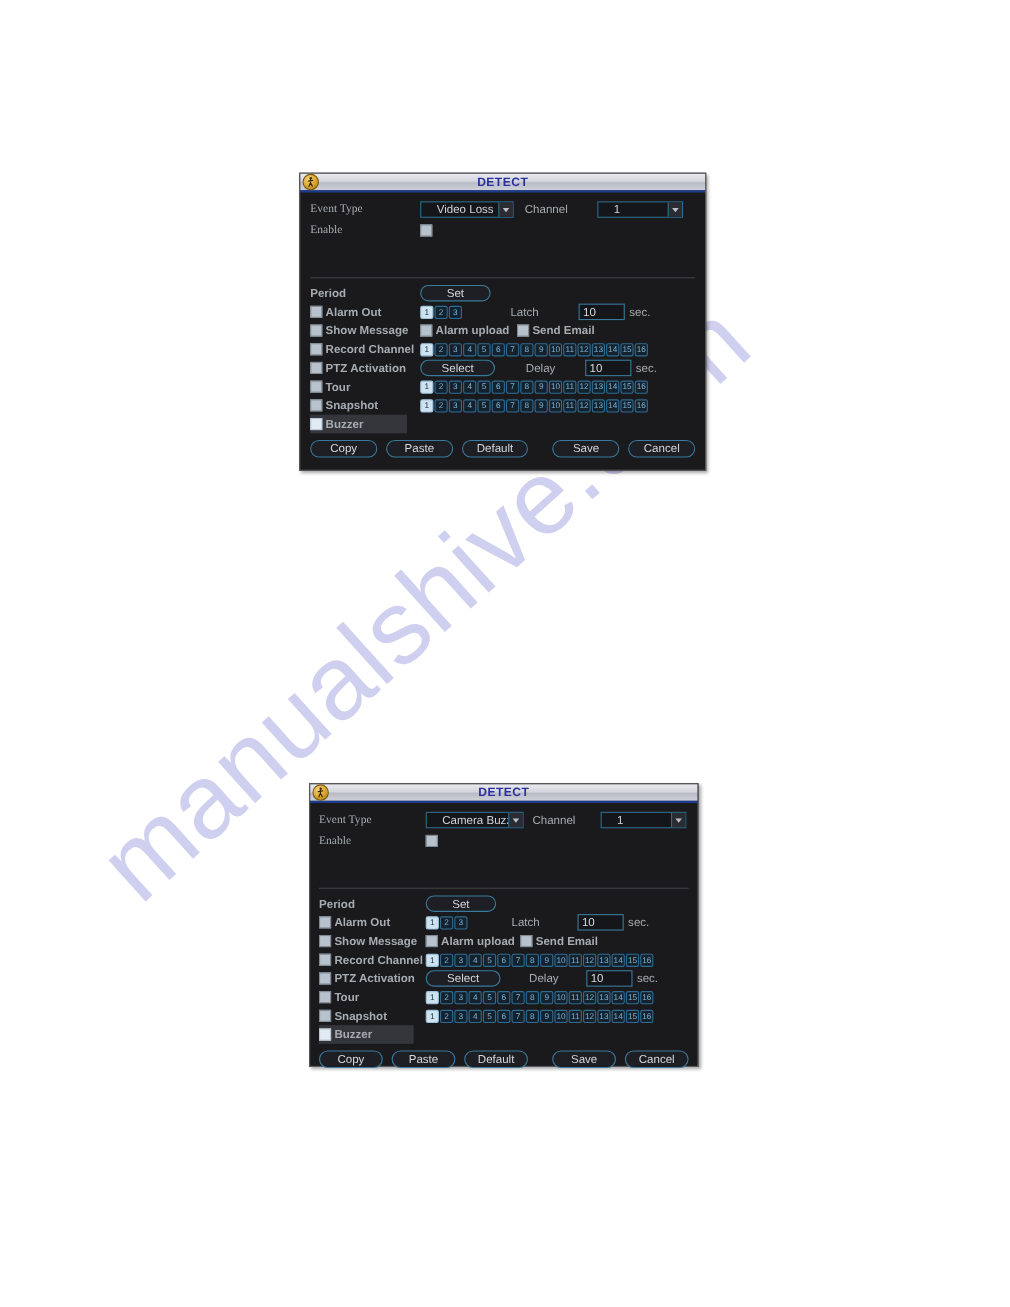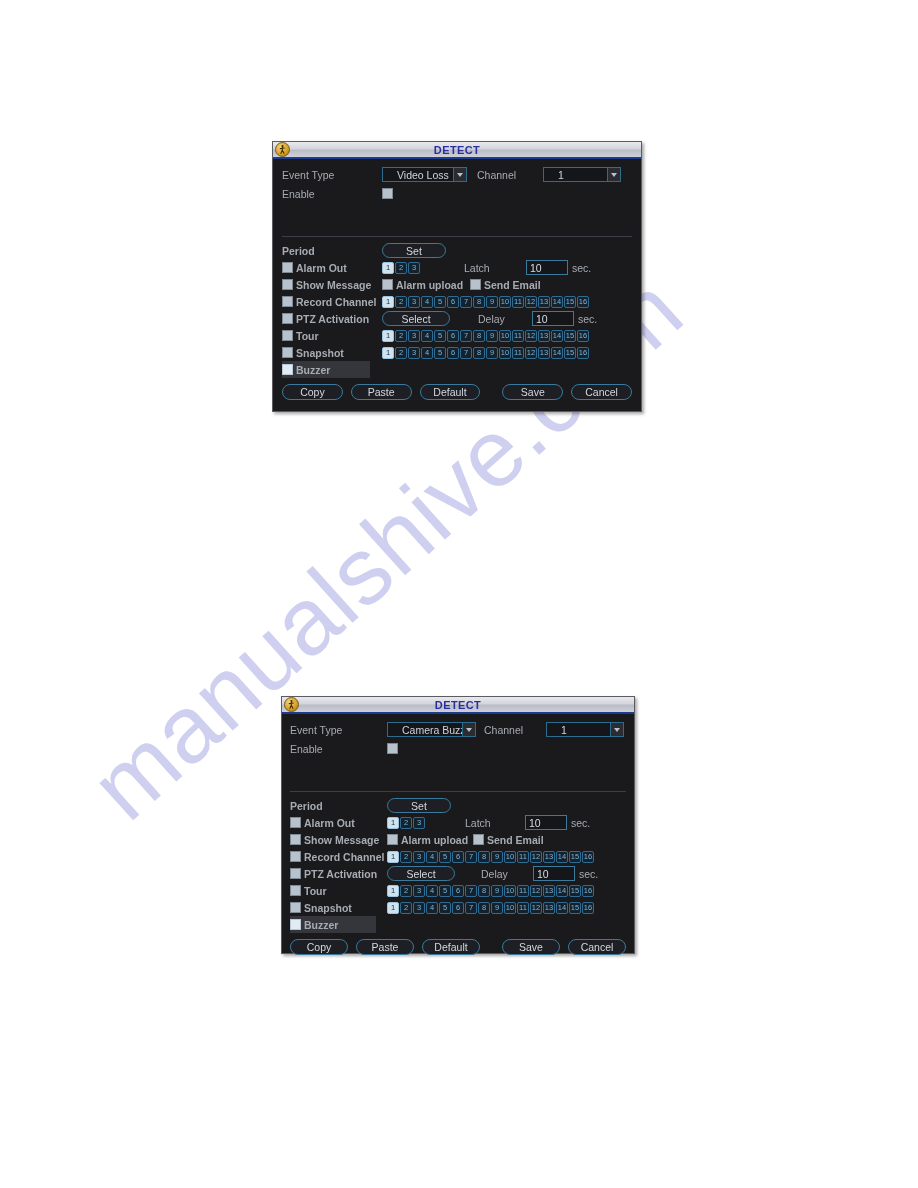--- a/index.html
+++ b/index.html
@@ -37,20 +37,21 @@
   }
 
   
   .dvr-dialog {
     position: absolute;
     background: #1a1a1c;
     border: 1px solid #5c5c60;
     box-shadow: 2px 2px 3px rgba(0,0,0,0.35);
     z-index: 10;
     box-sizing: border-box;
+    margin-top: 16px;
   }
   .titlebar {
     height: 17px;
     background: linear-gradient(to bottom, #e9eaee 0%, #d3d5dc 45%, #b9bcc6 55%, #cfd1d9 100%);
     border-bottom: 2px solid #1d3c8f;
     display: flex;
     align-items: center;
     position: relative;
     box-sizing: border-box;
   }
@@ -82,21 +83,21 @@
     font-size: 10.5px;
   }
 
   
   .row-top {
     display: flex;
     align-items: center;
     height: 19px;
   }
   .lbl { color: #a7acb3; font-size: 10.5px; white-space: nowrap; }
-  .lbl-col { width: 100px; flex: none; }
+  .lbl-col { width: 100px; flex: none; font-family: Liberation Serif, serif; }
 
   .sel {
     height: 15px;
     border: 1px solid #2c6c8c;
     background: #15161a;
     color: #c9ced4;
     font-size: 10.5px;
     display: flex;
     align-items: center;
     box-sizing: border-box;

